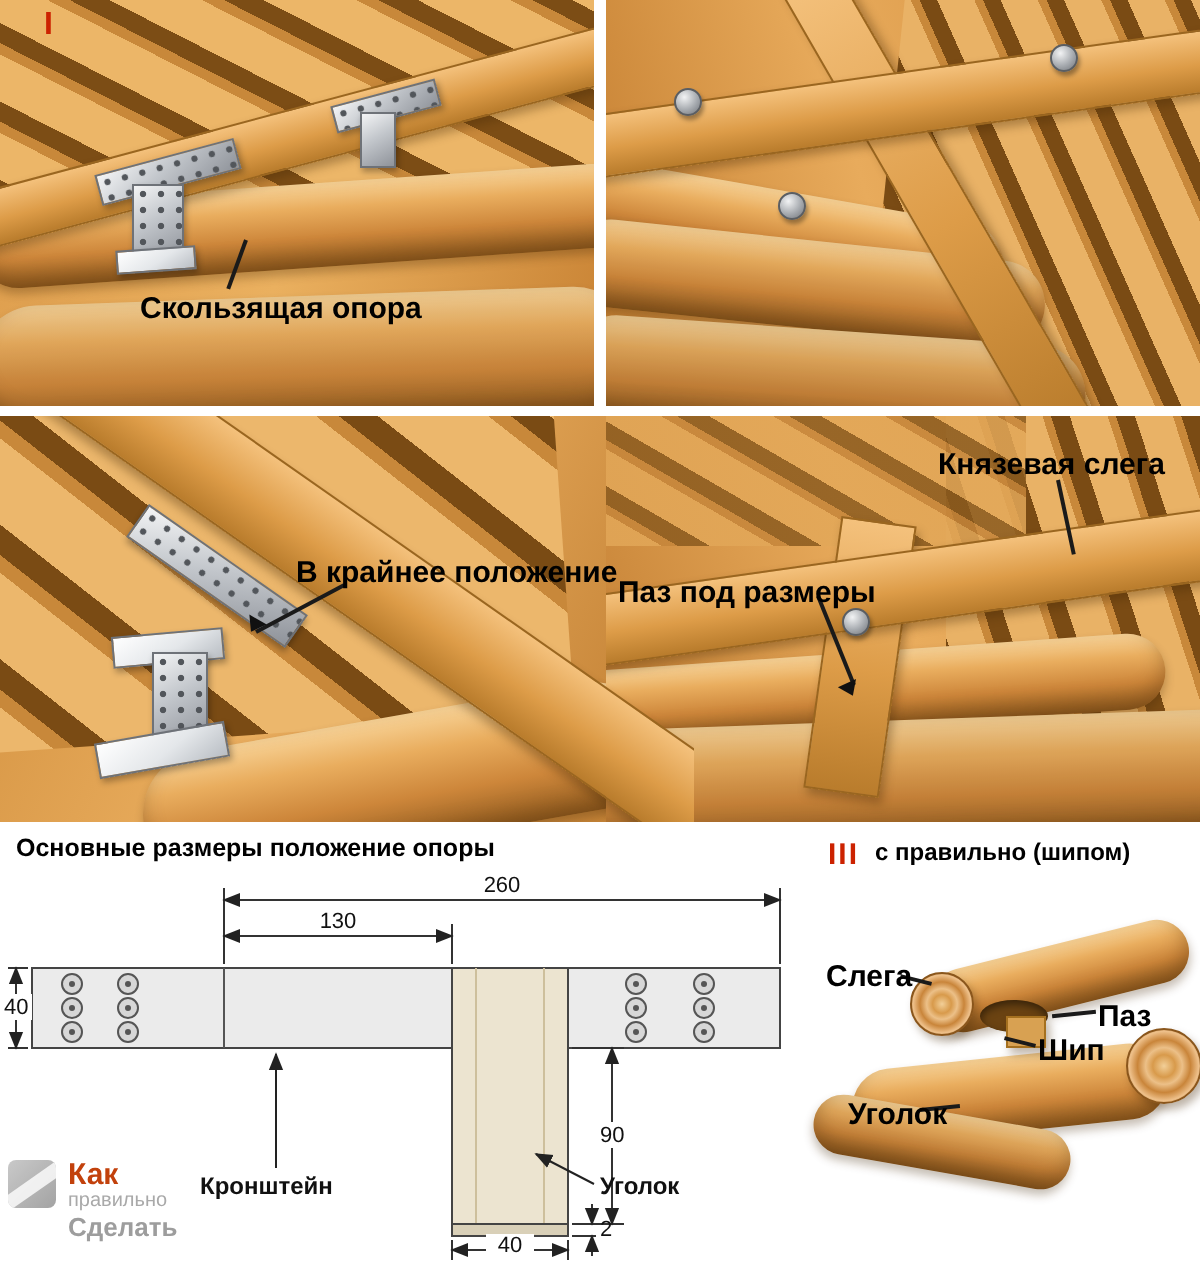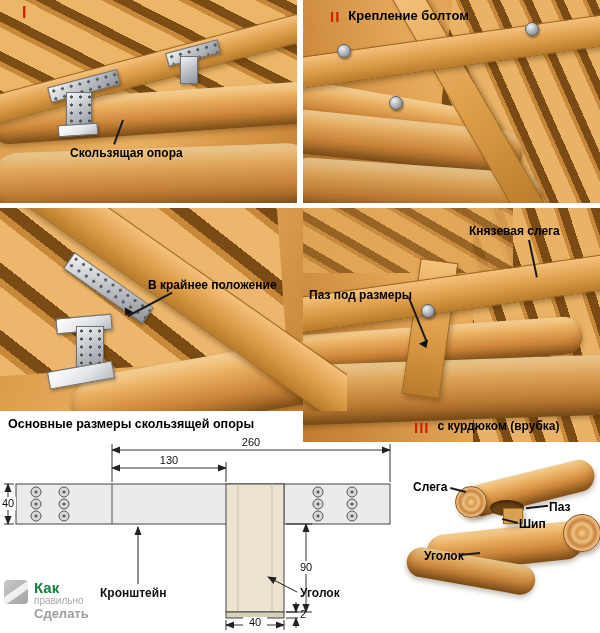--- a/index.html
+++ b/index.html
@@ -20,36 +20,36 @@
   .metal.holes{background-image:radial-gradient(circle,#52565b 1.4px,rgba(0,0,0,0) 1.8px),
                linear-gradient(150deg,#f3f4f5 0%,#c3c7cc 45%,#8f939a 100%);
                background-size:9px 8px,100% 100%;}
   .metal.bright{background:linear-gradient(150deg,#ffffff 0%,#e4e7ea 55%,#b9bec4 100%);}
   .bolt{position:absolute;z-index:12;width:12px;height:12px;border-radius:50%;
         background:radial-gradient(circle at 35% 30%,#f2f3f4,#a7abb0 55%,#70747a);
         border:1px solid #5a5e63;box-shadow:1px 2px 2px rgba(0,0,0,.35);}
   .logend{position:absolute;z-index:8;border-radius:50%;border:1px solid #8a561c;
           background:radial-gradient(circle,#f2cf98 0%,#d89a4b 22%,#ecc088 36%,#c9853a 52%,#eec08a 68%,#aa6f28 85%,#8f5a1f 100%);
           box-shadow:2px 3px 4px rgba(70,40,5,.35);}
-  .label{position:absolute;z-index:30;font-size:12px;font-weight:bold;color:#000;white-space:nowrap;}
+  .label{position:absolute;z-index:30;font-size:15px;font-weight:bold;color:#000;white-space:nowrap;}
   .numeral{position:absolute;z-index:30;font-size:16px;font-weight:bold;color:var(--red);letter-spacing:1px;}
   .leader{position:absolute;z-index:25;background:#1a1a1a;}
   .arrowhead{position:absolute;z-index:26;width:0;height:0;border:5px solid transparent;border-top:7px solid #111;}
   .ptitle{position:absolute;z-index:30;display:flex;gap:8px;align-items:flex-start;}
   .ptitle .num{font-size:15px;font-weight:bold;color:var(--red);letter-spacing:1px;}
   .ptitle .t{font-size:13px;font-weight:bold;color:#000;white-space:nowrap;}
   .t2col{display:flex;flex-direction:column;align-items:center;}
   .t2col .t{font-size:12px;}
   .dwg-title{position:absolute;z-index:30;font-size:12.5px;font-weight:bold;color:#000;}
   svg text{font-family:"Liberation Sans",sans-serif;fill:#111;}
   .wm{position:absolute;z-index:40;display:flex;gap:6px;align-items:flex-start;}
   .wm-icon{position:relative;width:24px;height:24px;border-radius:4px;overflow:hidden;
            background:linear-gradient(135deg,#c9c9c9,#a3a3a3);}
   .wm-icon .stripe{position:absolute;left:-4px;top:9px;width:34px;height:7px;background:rgba(255,255,255,.8);transform:rotate(-35deg);}
-  .wm-l1{font-size:15px;font-weight:bold;color:#15803d;line-height:1.0;}
+  .wm-l1{font-size:15px;font-weight:bold;color:#c2410c;line-height:1.0;}
   .wm-l2{font-size:10px;color:#a9a9a9;line-height:1.15;}
   .wm-l3{font-size:13px;font-weight:bold;color:#9d9d9d;line-height:1.1;}
 </style>
 </head>
 <body>
 
 <div class="page">
 
   <div class="panel" style="left:0;top:0;width:297px;height:203px;background:linear-gradient(105deg,#dd9c4b,#eab05f 50%,#c98334);">
     <div class="laths" style="left:-30px;top:-70px;width:390px;height:175px;transform:rotate(-8deg);
@@ -71,59 +71,55 @@
     <div class="laths" style="left:140px;top:-40px;width:230px;height:270px;transform:rotate(6deg);
                 background:repeating-linear-gradient(60deg,#7a4b14 0 8px,#e9b266 8px 25px,#c8883a 25px 29px);"></div>
     <div class="log" style="left:-30px;top:95px;width:230px;height:40px;transform:rotate(10deg);"></div>
     <div class="log" style="left:-20px;top:120px;width:240px;height:44px;transform:rotate(6deg);filter:brightness(.97);"></div>
     <div class="log" style="left:-20px;top:165px;width:260px;height:50px;transform:rotate(4deg);filter:brightness(.93);"></div>
     <div class="beam" style="left:150px;top:-30px;width:28px;height:260px;transform:rotate(-30deg);"></div>
     <div class="beam" style="left:-20px;top:34px;width:360px;height:30px;transform:rotate(-8deg);"></div>
     <div class="bolt" style="left:34px;top:44px;"></div>
     <div class="bolt" style="left:222px;top:22px;"></div>
     <div class="bolt" style="left:86px;top:96px;"></div>
-    <div class="ptitle" style="left:27px;top:8px;">
-      <span class="num">II</span>
-      <span class="t">Крепление болтом</span>
-    </div>
   </div>
 
   <div class="panel" style="left:0;top:208px;width:347px;height:203px;background:linear-gradient(115deg,#d2903e,#e9ad5e 45%,#bd7a2e);">
     <div class="laths" style="left:-50px;top:-60px;width:330px;height:220px;transform:rotate(-4deg);
                 background:repeating-linear-gradient(42deg,#7a4b14 0 12px,#ecb76c 12px 46px,#c8883a 46px 53px);"></div>
     <div class="log" style="left:70px;top:150px;width:260px;height:64px;transform:rotate(-10deg);"></div>
     <div class="beam" style="left:-30px;top:55px;width:420px;height:44px;transform:rotate(35deg);"></div>
     <div class="metal holes" style="left:60px;top:70px;width:95px;height:18px;transform:rotate(35deg);"></div>
     <div class="metal bright" style="left:56px;top:108px;width:54px;height:14px;transform:rotate(-5deg);"></div>
     <div class="metal holes" style="left:76px;top:118px;width:26px;height:44px;"></div>
     <div class="metal bright" style="left:48px;top:158px;width:64px;height:16px;transform:rotate(-10deg);"></div>
     <div class="leader" style="left:128px;top:107px;width:50px;height:2px;transform:rotate(-28deg);transform-origin:left center;"></div>
     <div class="arrowhead" style="left:121px;top:101px;transform:rotate(30deg);"></div>
     <div class="label" style="left:148px;top:70px;">В крайнее положение</div>
   </div>
 
-  <div class="panel" style="left:303px;top:208px;width:297px;height:234px;background:linear-gradient(245deg,#d18f3d,#e9ac5d 50%,#c07b2f);">
+  <div class="panel" style="left:303px;top:208px;width:297px;height:203px;background:linear-gradient(245deg,#d18f3d,#e9ac5d 50%,#c07b2f);">
     <div class="laths" style="left:170px;top:-30px;width:170px;height:270px;
                 background:repeating-linear-gradient(72deg,#7a4b14 0 9px,#e9b266 9px 27px,#c8883a 27px 31px);"></div>
     <div class="laths" style="left:-20px;top:-45px;width:230px;height:110px;opacity:.85;
                 background:repeating-linear-gradient(30deg,#8a5a1e 0 8px,#e2a758 8px 24px,#c5853a 24px 28px);"></div>
     <div class="log" style="left:-20px;top:118px;width:300px;height:38px;transform:rotate(-4deg);"></div>
     <div class="log" style="left:-30px;top:152px;width:360px;height:60px;transform:rotate(-2deg);filter:brightness(.95);"></div>
     <div class="beam" style="left:108px;top:52px;width:36px;height:135px;transform:rotate(8deg);"></div>
     <div class="notch" style="left:110px;top:80px;width:34px;height:22px;"></div>
     <div class="beam" style="left:-30px;top:66px;width:380px;height:34px;transform:rotate(-8deg);z-index:5;"></div>
     <div class="bolt" style="left:118px;top:96px;"></div>
     <div class="leader" style="left:225px;top:32px;width:2px;height:38px;transform:rotate(-12deg);transform-origin:top center;"></div>
     <div class="label" style="left:166px;top:16px;">Князевая слега</div>
     <div class="leader" style="left:105px;top:90px;width:2px;height:48px;transform:rotate(-22deg);transform-origin:top center;"></div>
     <div class="arrowhead" style="left:118px;top:133px;transform:rotate(-25deg);"></div>
     <div class="label" style="left:6px;top:80px;">Паз под размеры</div>
   </div>
 
-  <div class="dwg-title" style="left:8px;top:417px;">Основные размеры скользящей опоры</div>
+  <div class="dwg-title" style="left:8px;top:417px;">Основные размеры положение опоры</div>
 
   <svg style="position:absolute;left:0;top:434px;z-index:5;" width="410" height="199" viewBox="0 0 410 199">
     <defs>
       <marker id="arr" viewBox="0 0 10 10" refX="9" refY="5" markerWidth="9" markerHeight="9" orient="auto-start-reverse">
         <path d="M0,1 L10,5 L0,9 z" fill="#222"></path>
       </marker>
     </defs>
 
     <rect x="16" y="50" width="374" height="40" fill="#ebebeb" stroke="#444"></rect>
     <line x1="112" y1="50" x2="112" y2="90" stroke="#555"></line>
@@ -215,21 +211,21 @@
 
     <line x1="138" y1="150" x2="138" y2="93" stroke="#222" marker-end="url(#arr)"></line>
     <text x="100" y="163" font-size="12" font-weight="bold">Кронштейн</text>
     <line x1="297" y1="158" x2="268" y2="143" stroke="#222" marker-end="url(#arr)"></line>
     <text x="300" y="163" font-size="12" font-weight="bold">Уголок</text>
   </svg>
 
   <div class="ptitle" style="left:414px;top:419px;width:184px;">
     <span class="num">III</span>
     <span class="t2col">
-      <span class="t">с курдюком (врубка)</span>
+      <span class="t">с правильно (шипом)</span>
     </span>
   </div>
 
   <div class="log" style="left:426px;top:528px;width:158px;height:38px;transform:rotate(-6deg);"></div>
   <div class="logend" style="left:563px;top:514px;width:36px;height:36px;"></div>
   <div class="log" style="left:406px;top:556px;width:130px;height:30px;transform:rotate(10deg);filter:brightness(.95);"></div>
   <div class="notch" style="left:490px;top:500px;width:34px;height:16px;border-radius:50%;background:#6b4312;z-index:5;"></div>
   <div class="log" style="left:464px;top:472px;width:132px;height:32px;transform:rotate(-14deg);"></div>
   <div class="logend" style="left:455px;top:486px;width:30px;height:30px;"></div>
   <div class="beam" style="left:503px;top:508px;width:18px;height:14px;background:#d8a152;border:1px solid #a5701f;z-index:6;"></div>

